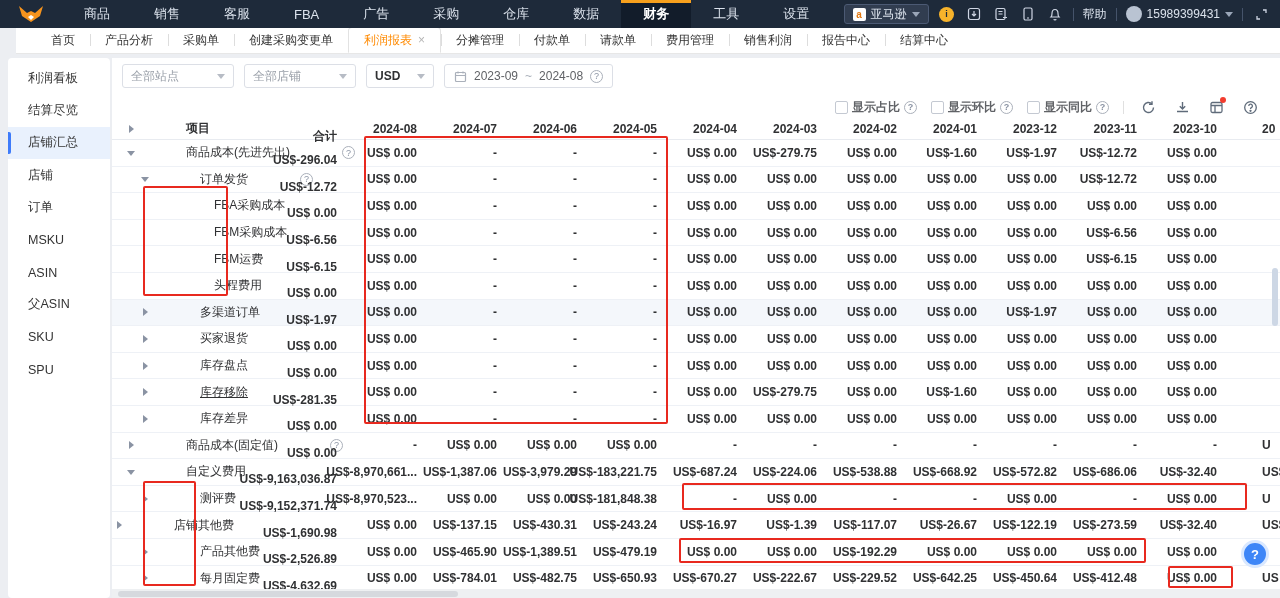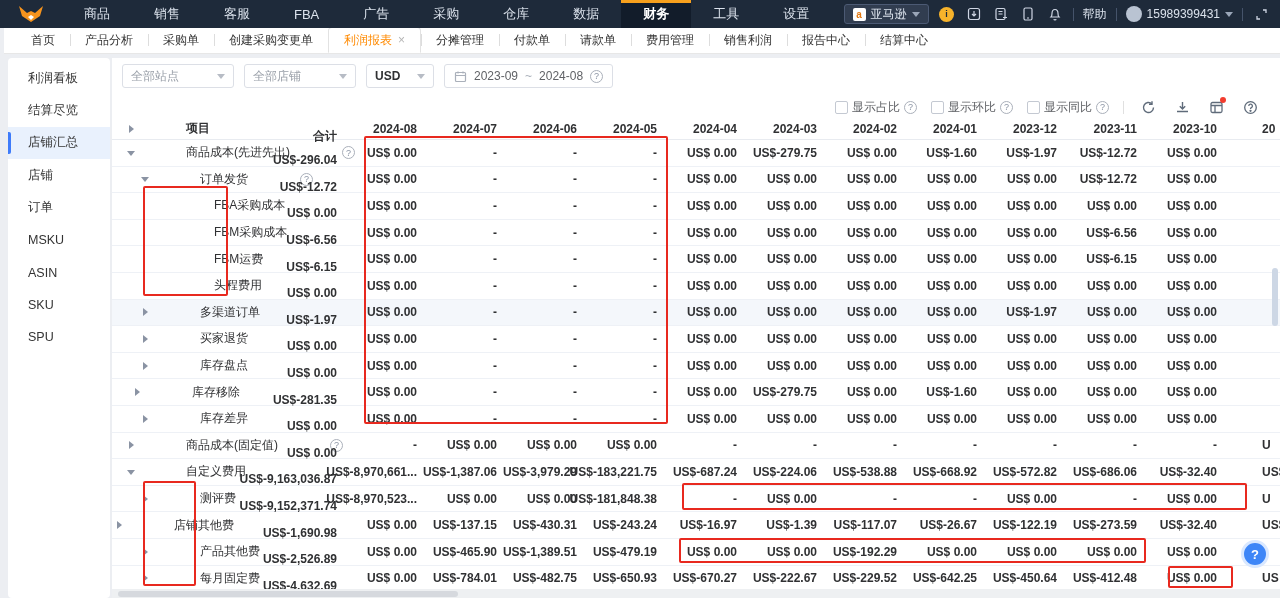--- a/index.html
+++ b/index.html
@@ -18,42 +18,42 @@
   .caret { width:0; height:0; border:4px solid transparent; border-top:5px solid #9aa6b8; margin-top:4px; }
   .tb-icon { width:18px; height:18px; display:flex; align-items:center; justify-content:center; cursor:pointer; }
   .tb-icon svg { display:block; }
   .yellow-dot { width:15px; height:15px; border-radius:50%; background:#f7b32b; display:flex; align-items:center; justify-content:center; color:#1e2a3a; font-size:9px; font-weight:bold; }
   .tb-divider { width:1px; height:13px; background:#45536a; }
   .tb-help { font-size:12px; cursor:pointer; }
   .avatar { width:16px; height:16px; border-radius:50%; background:#b9c3d2; display:inline-block; }
   .phone-wrap { display:flex; align-items:center; gap:5px; cursor:pointer; }
 
   
-  .subnav { position:absolute; top:28px; left:4px; right:0; height:26px; background:#fff; border-bottom:1px solid #e7e7e7; display:flex; align-items:flex-end; color:#333; z-index:9; padding-left:12px; }
+  .subnav { position:absolute; top:28px; left:16px; right:0; height:26px; background:#fff; border-bottom:1px solid #e7e7e7; display:flex; align-items:flex-end; color:#333; z-index:9; padding-left:20px; }
   .subnav-item { height:26px; display:flex; align-items:center; padding:0 15px; cursor:pointer; position:relative; white-space:nowrap; }
   .subnav-item:not(.active):not(:first-child)::before { content:""; position:absolute; left:0; top:7px; height:12px; width:1px; background:#ddd; }
   .subnav-item.active { color:#ff8a00; border:1px solid #e2e2e2; border-bottom:1px solid #fff; border-radius:4px 4px 0 0; gap:6px; }
   .close-x { color:#b5b5b5; font-size:12px; cursor:pointer; }
 
   
   .sidebar { position:absolute; left:8px; top:58px; width:102px; bottom:0; background:#fff; border-radius:4px; z-index:5; padding-top:4px; }
   .side-item { height:32.4px; display:flex; align-items:center; padding-left:20px; font-size:12.5px; color:#333; cursor:pointer; position:relative; }
   .side-item.active { background:#e9f1fd; }
   .side-item.active::before { content:""; position:absolute; left:0; top:5px; bottom:5px; width:3px; background:#3e7bfa; border-radius:0 2px 2px 0; }
 
   
   .main { position:absolute; left:112px; top:58px; right:0; bottom:0; background:#fff; overflow:hidden; }
   .filters { display:flex; align-items:center; gap:10px; padding:6px 0 0 10px; }
   .select { height:24px; border:1px solid #dcdfe6; border-radius:3px; display:flex; align-items:center; justify-content:space-between; padding:0 8px; color:#9aa0a9; cursor:pointer; background:#fff; }
   .sel-site,.sel-shop { width:112px; }
   .sel-cur { width:68px; color:#303133; font-weight:bold; }
   .date-box { height:24px; border:1px solid #dcdfe6; border-radius:3px; display:flex; align-items:center; gap:7px; padding:0 9px; color:#606266; cursor:pointer; }
   .qmark { width:13px; height:13px; border:1px solid #aab0ba; border-radius:50%; color:#8a93a3; font-size:9px; display:inline-flex; align-items:center; justify-content:center; flex:none; }
 
-  .controls { display:flex; align-items:center; justify-content:flex-end; gap:14px; padding:9px 20px 0 0; color:#606266; }
+  .controls { display:flex; align-items:center; justify-content:flex-end; gap:14px; padding:9px 20px 0 0; color:#606266;font-weight:bold; }
   .chk-item { display:flex; align-items:center; gap:4px; cursor:pointer; }
   .chk-box { width:13px; height:13px; border:1px solid #c4c9d2; border-radius:2px; background:#fff; }
   .ctl-divider { width:1px; height:13px; background:#e0e0e0; }
   .ctl-icon { width:20px; height:20px; display:flex; align-items:center; justify-content:center; cursor:pointer; position:relative; color:#5f6b7a; }
   .ctl-icon.has-dot::after { content:""; position:absolute; top:0; right:0; width:6px; height:6px; border-radius:50%; background:#f23c2e; }
 
   
   .tbl { position:absolute; left:0; top:60px; width:1197px; }
   .tr { display:flex; align-items:center; height:26.6px; border-bottom:1px solid #eef1f6; color:#303133; }
   .tr.th { height:22px; font-weight:bold; border-bottom:1px solid #e8ebf0; }
@@ -192,20 +192,21 @@
   </div>
 
 <div class="sidebar" id="sideBar">
     <div class="side-item">利润看板</div>
     <div class="side-item">结算尽览</div>
     <div class="side-item active">店铺汇总</div>
     <div class="side-item">店铺</div>
     <div class="side-item">订单</div>
     <div class="side-item">MSKU</div>
     <div class="side-item">ASIN</div>
+    <div class="side-item">父ASIN</div>
     <div class="side-item">SKU</div>
     <div class="side-item">SPU</div>
   </div>
 
 <div class="main">
   <div class="filters">
     <div class="select sel-site">
       <span>全部站点</span>
       <span class="caret" style="border-top-color:#b7bcc5"></span>
     </div>
@@ -719,21 +720,21 @@
           <span>US$ 0.00</span>
         </div>
         <div class="cell month">
           <span>US$ 0.00</span>
         </div>
         <div class="cell cut">
           <span></span>
         </div>
       </div>
       <div class="tr">
-        <div class="cell-label" style="padding-left: 18px;">
+        <div class="cell-label" style="padding-left: 26px; text-decoration: underline;">
           <span class="arw right"></span>
           <span class="row-label">库存移除</span>
         </div>
         <div class="cell total">
           <span>US$-281.35</span>
         </div>
         <div class="cell month">
           <span>US$ 0.00</span>
         </div>
         <div class="cell month">

